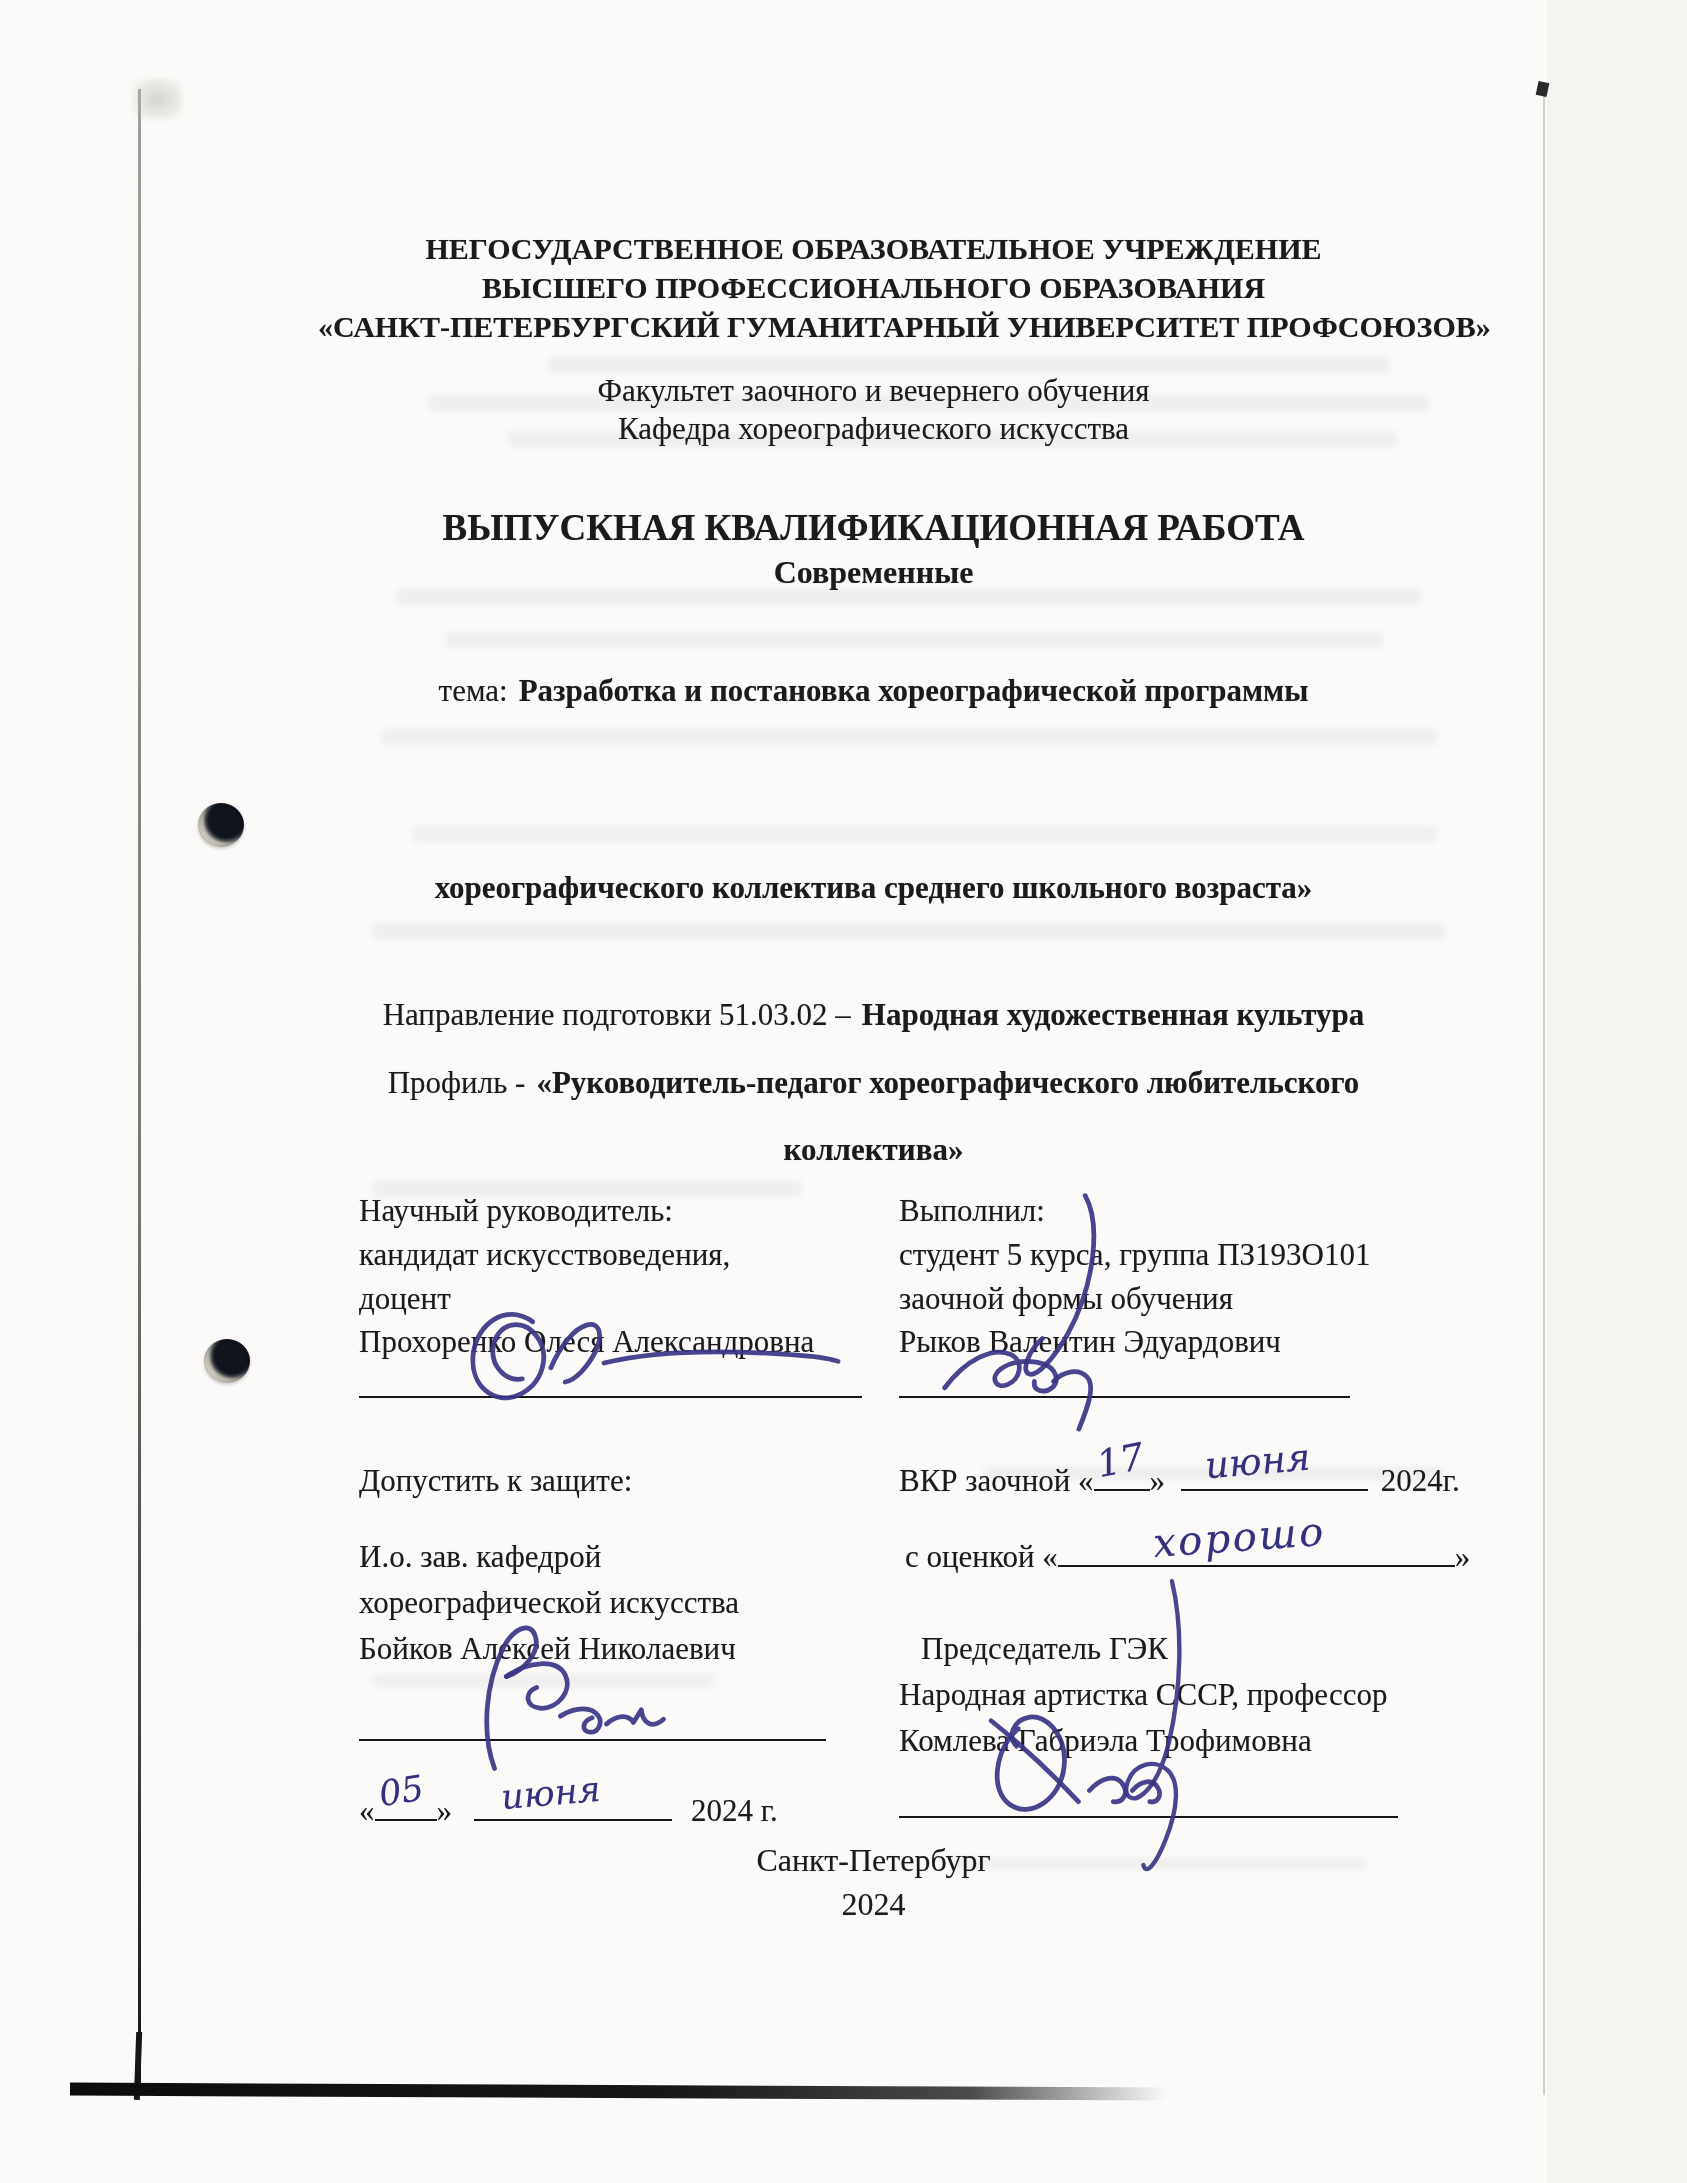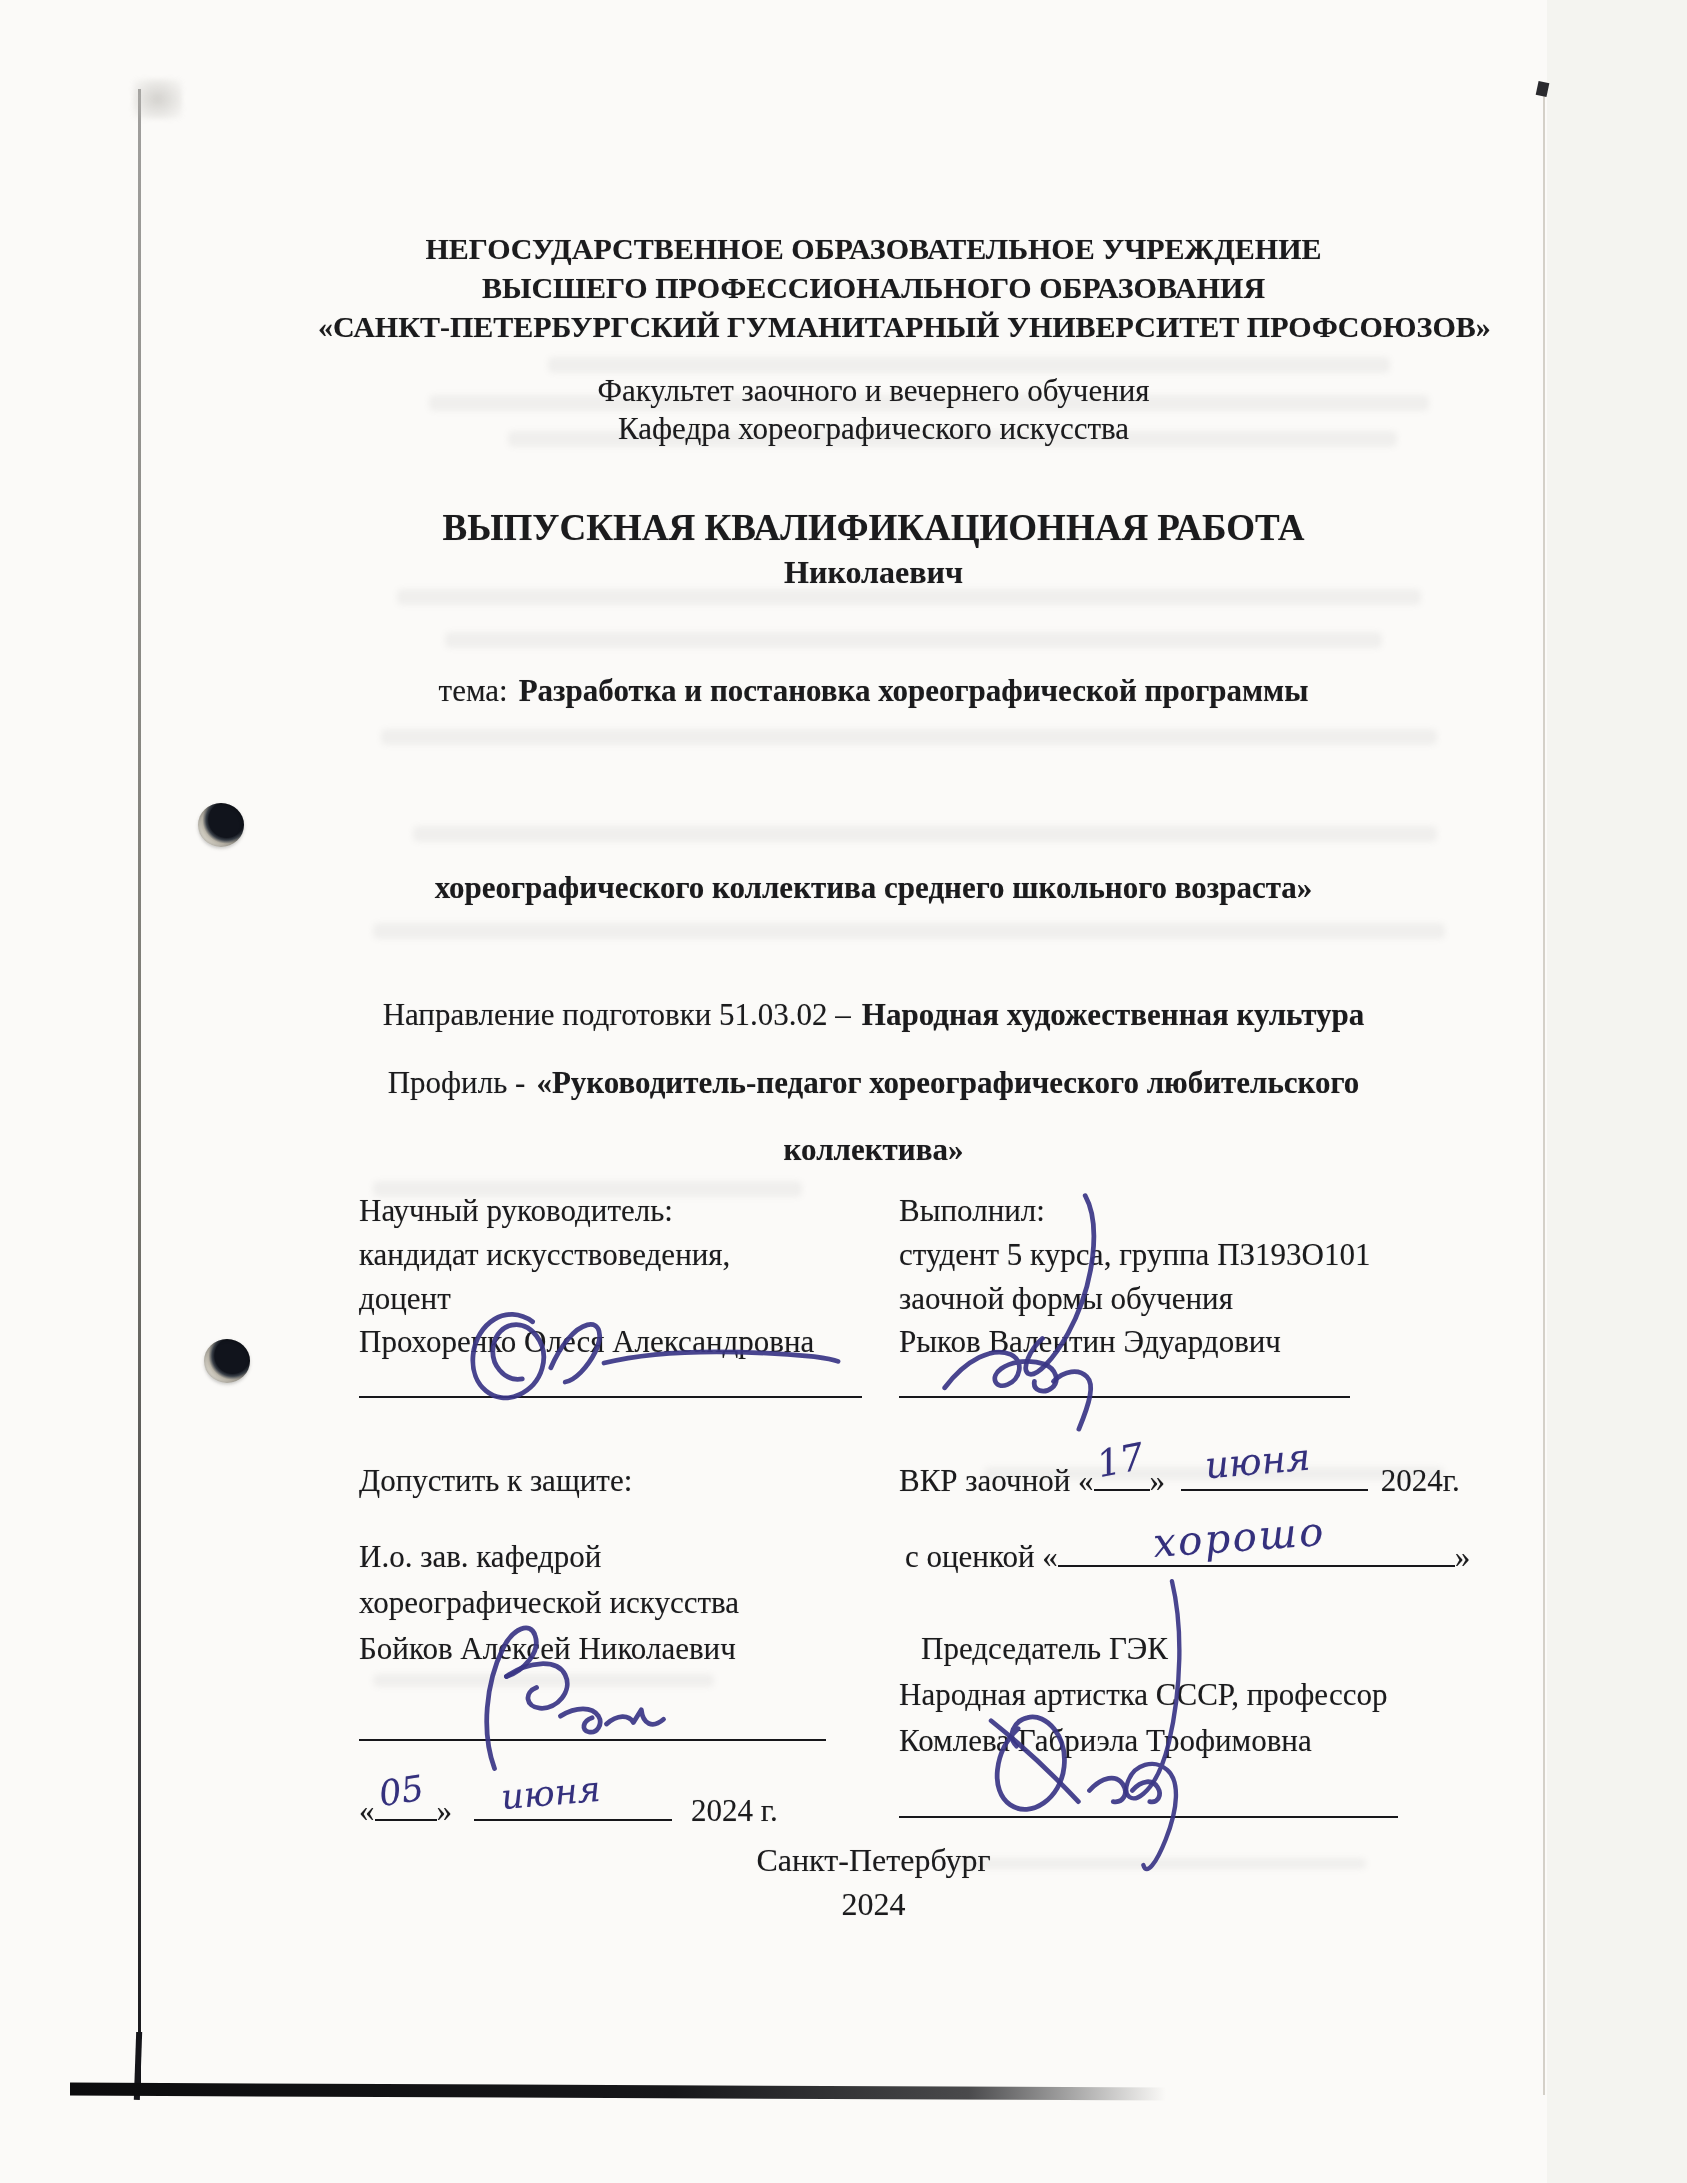--- a/index.html
+++ b/index.html
@@ -79,21 +79,21 @@
   <div class="ghost" style="left:373px;top:1674px;width:341px;height:12.7px"></div>
   <div class="ghost" style="left:953px;top:1858px;width:413px;height:11px"></div>
 
   <div class="line center bold inst" style="top:232px">НЕГОСУДАРСТВЕННОЕ ОБРАЗОВАТЕЛЬНОЕ УЧРЕЖДЕНИЕ</div>
   <div class="line center bold inst" style="top:271px">ВЫСШЕГО ПРОФЕССИОНАЛЬНОГО ОБРАЗОВАНИЯ</div>
   <div class="line center bold inst" style="top:310px">«САНКТ-ПЕТЕРБУРГСКИЙ ГУМАНИТАРНЫЙ УНИВЕРСИТЕТ ПРОФСОЮЗОВ»</div>
   <div class="line center" style="top:373px">Факультет заочного и вечернего обучения</div>
   <div class="line center" style="top:411px">Кафедра хореографического искусства</div>
 
   <div class="line center bold worktype" style="top:507px">ВЫПУСКНАЯ КВАЛИФИКАЦИОННАЯ РАБОТА</div>
-  <div class="line center bold level" style="top:554px">Николаевич</div>
+  <div class="line center bold level" style="top:554px">Современные</div>
 
   <div class="line center theme" style="top:673px"><span class="lbl">тема:</span><span class="bold">Разработка и постановка хореографической программы</span></div>
   <div class="line center bold theme" style="top:870px">хореографического коллектива среднего школьного возраста»</div>
 
   <div class="line center" style="top:997px"><span class="lbl">Направление подготовки 51.03.02 –</span><span class="bold">Народная художественная культура</span></div>
   <div class="line center bold" style="top:1132px">коллектива»</div>
   <div class="line center" style="top:1065px"><span class="lbl">Профиль -</span><span class="bold">«Руководитель-педагог хореографического любительского</span></div>
 
   <div class="line" style="left:359px;top:1193px">Научный руководитель:</div>
   <div class="line" style="left:359px;top:1237px">кандидат искусствоведения,</div>

